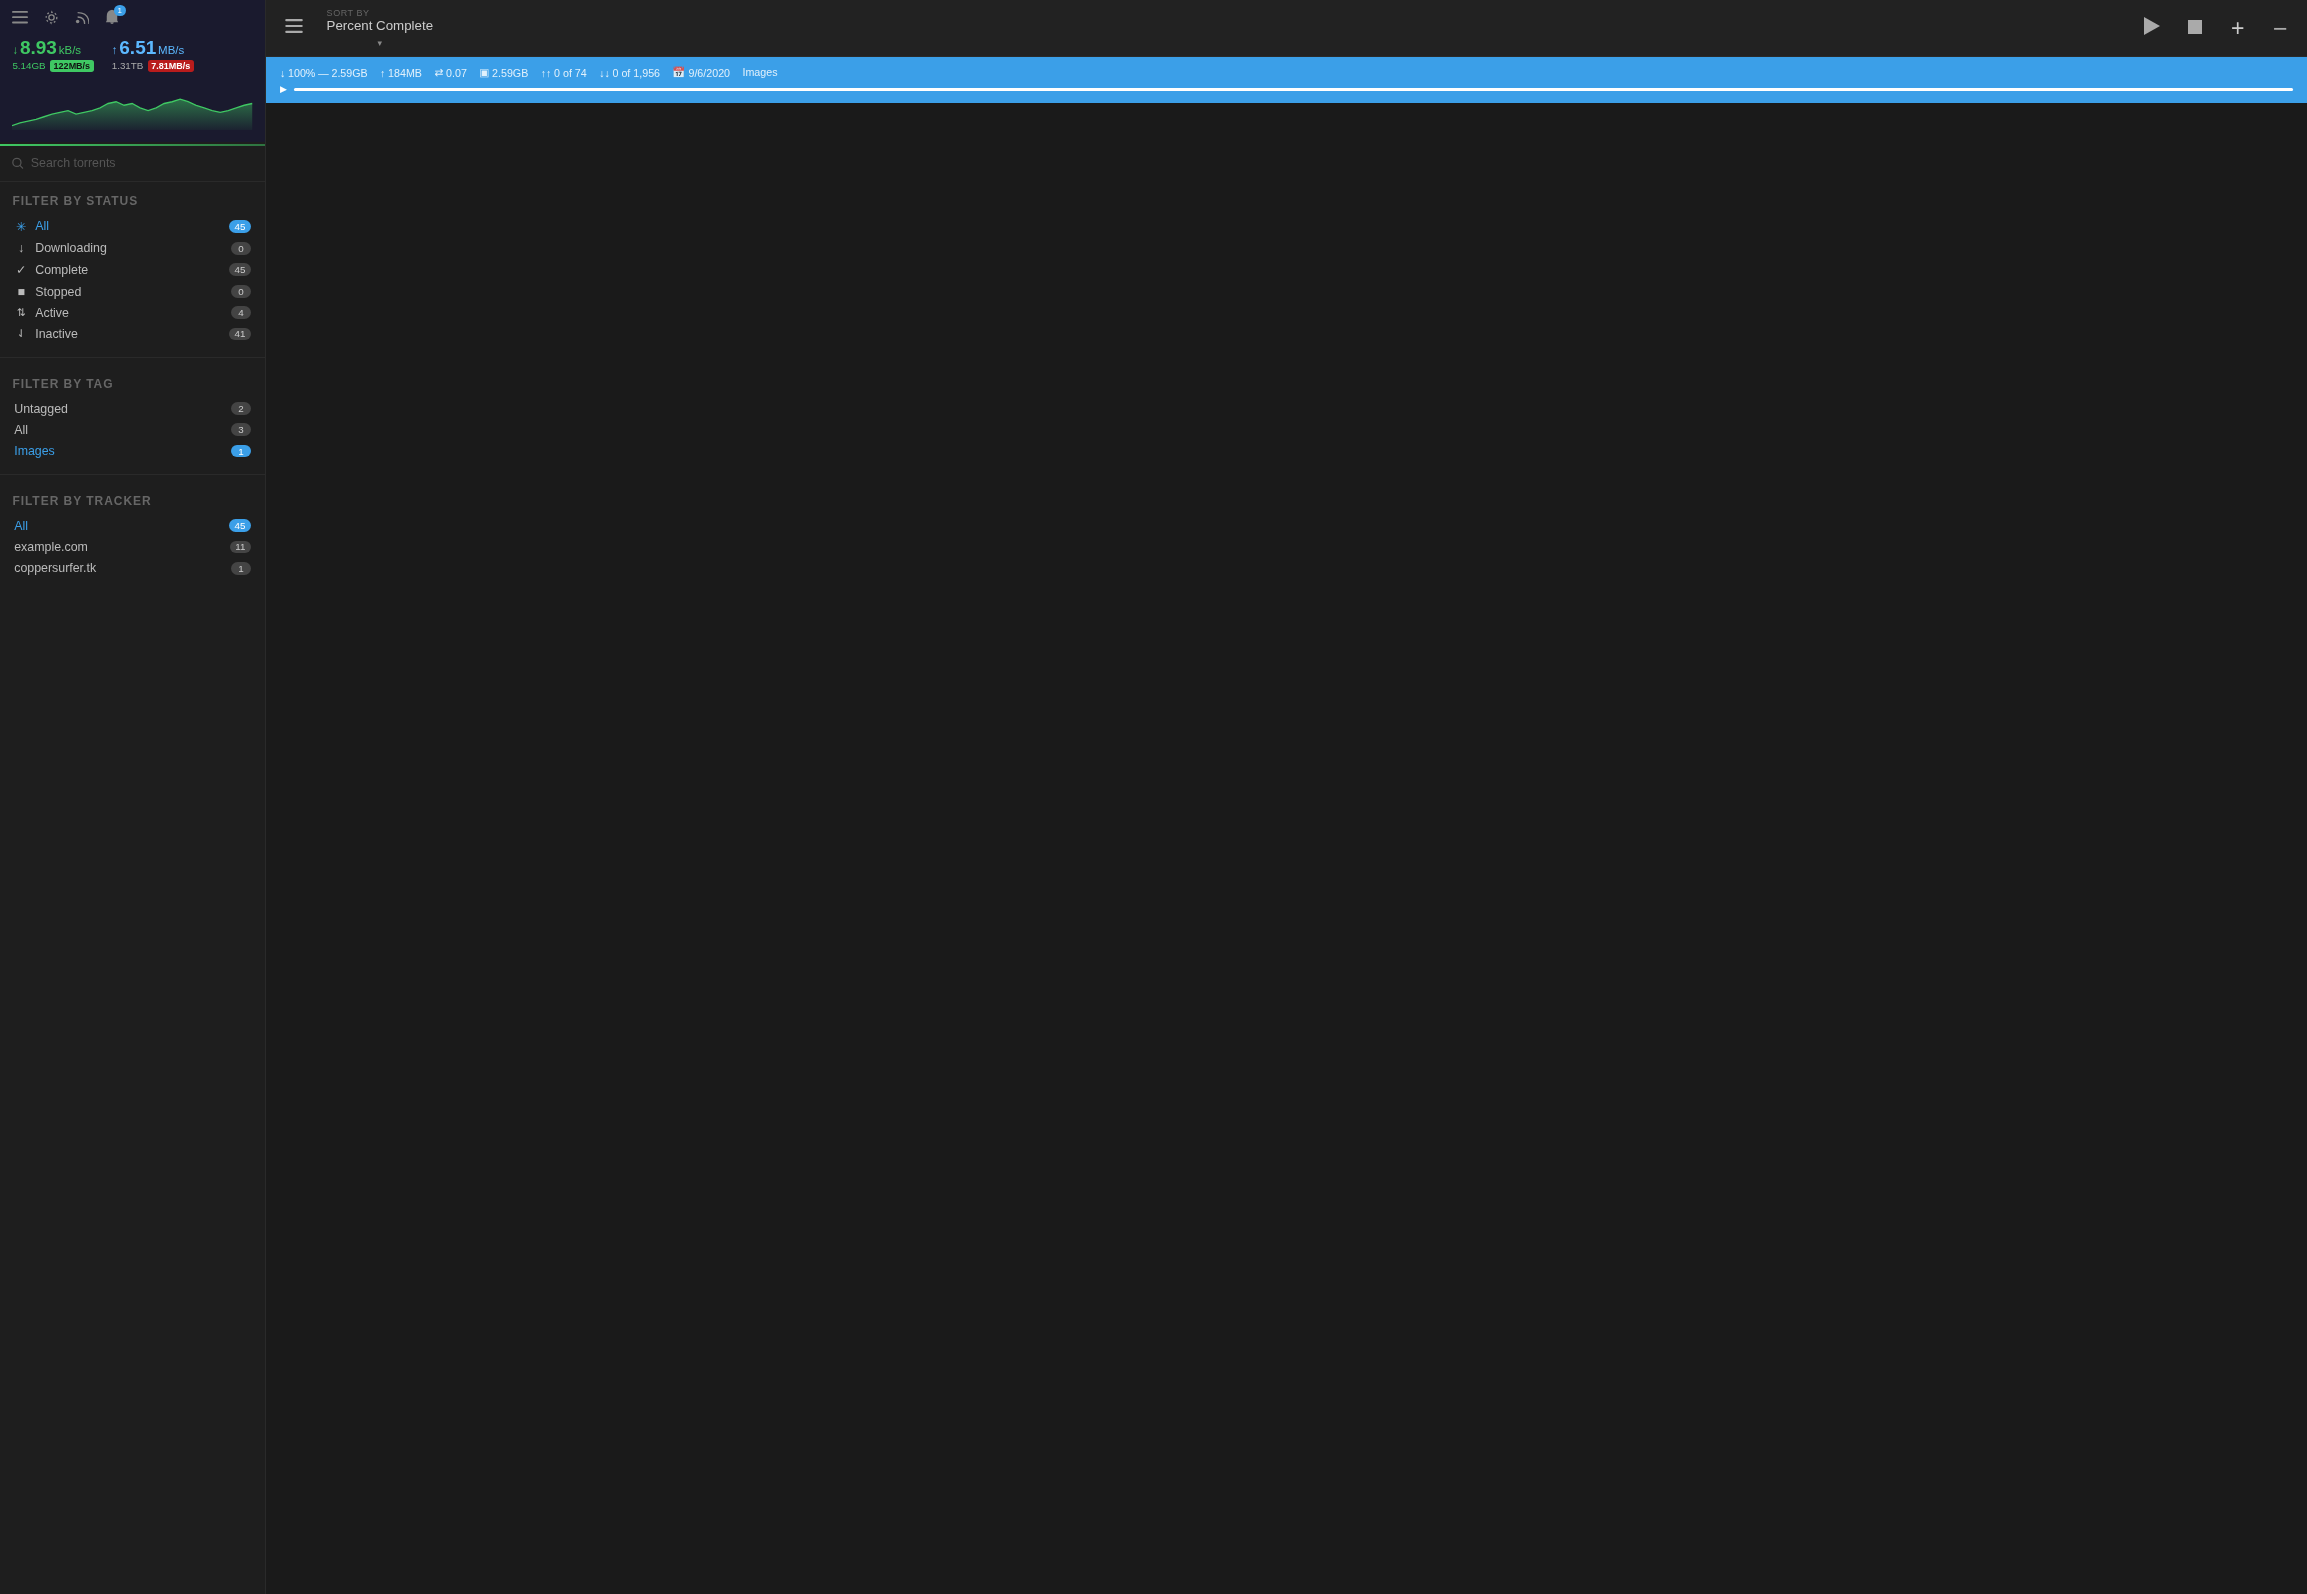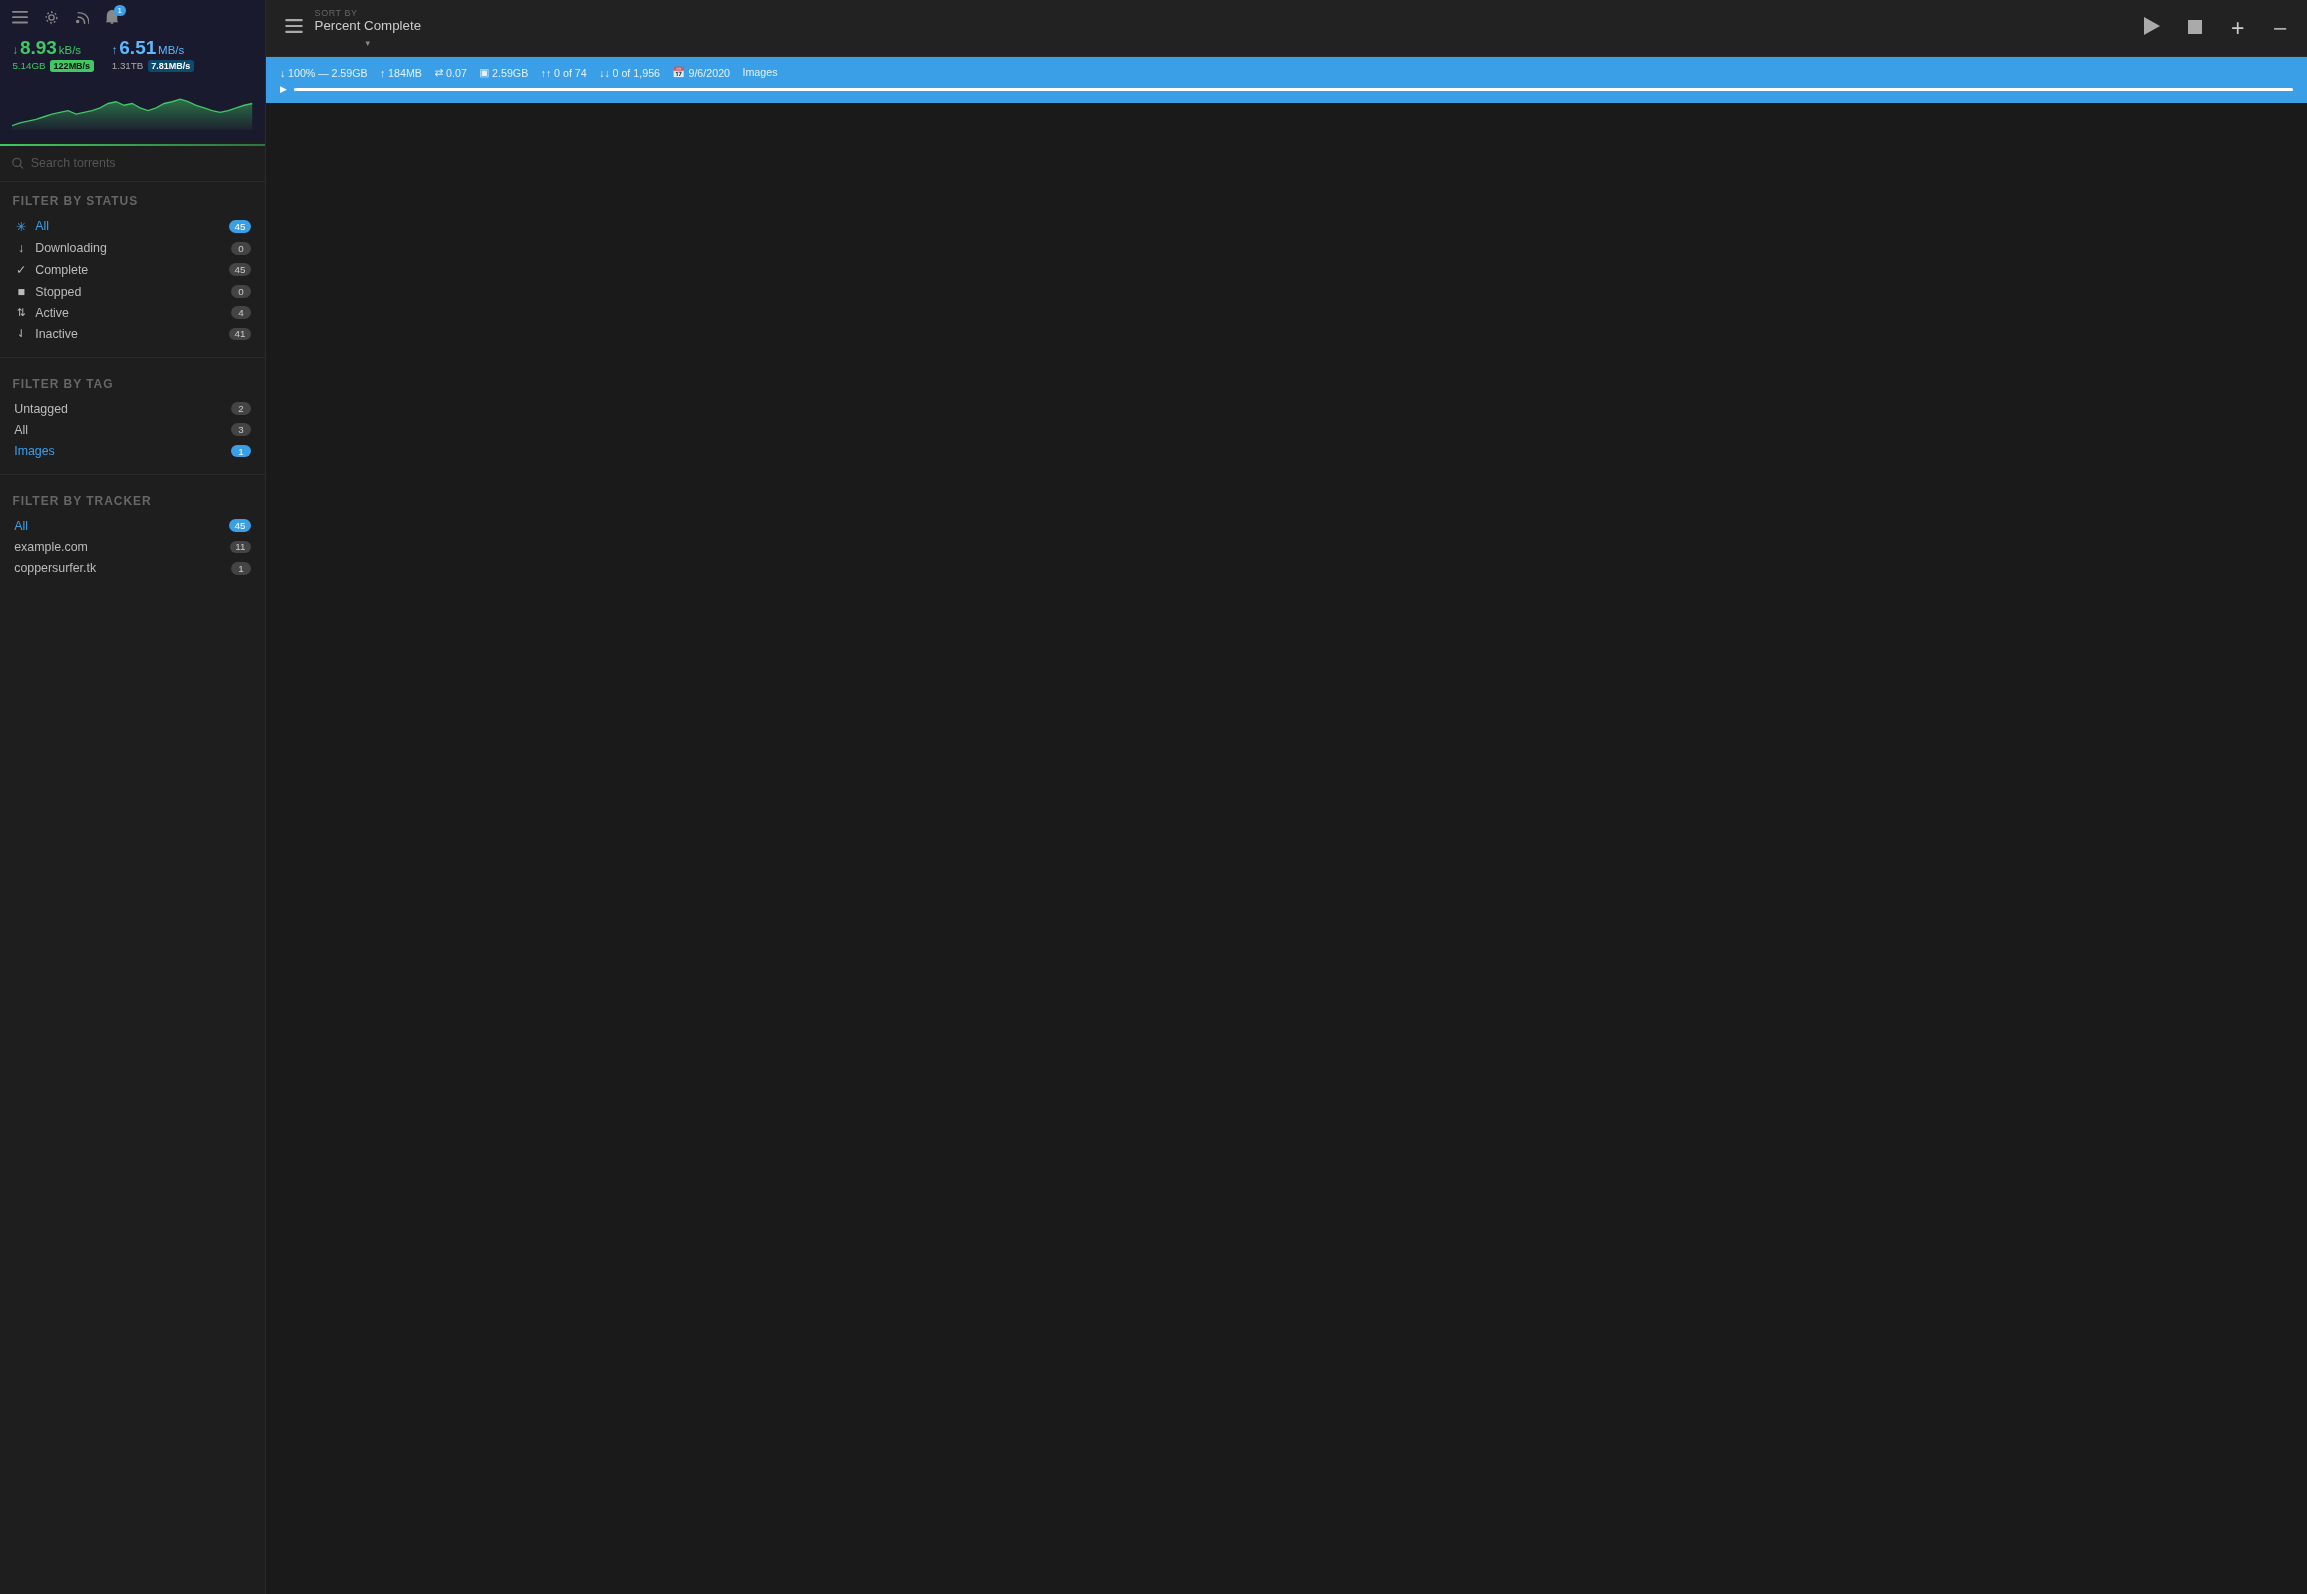--- a/index.html
+++ b/index.html
@@ -96,21 +96,21 @@
       color: #111;
       font-size: 9px;
       padding: 0.9px 3.6px;
       border-radius: 2.7px;
       font-weight: 600;
     }
     .speed-sub .gb-label-up {
       color: #aaa;
     }
     .speed-sub .badge-blue {
-      background: #0c4a6e;
+      background: #b91c1c;
       color: white;
       font-size: 9px;
       padding: 0.9px 3.6px;
       border-radius: 2.7px;
       font-weight: 600;
     }
 
     
     .chart-area {
       height: 53px;
@@ -238,21 +238,21 @@
       overflow: hidden;
     }
 
     
     .toolbar {
       height: 57px;
       background: #222;
       display: flex;
       align-items: center;
       padding: 0 14px;
-      gap: 6px;
+      gap: 18px;
       border-bottom: 0.9px solid #2a2a2a;
     }
 
     .hamburger {
       color: #aaa;
       font-size: 16px;
       cursor: pointer;
       padding: 5.3px;
     }
 

